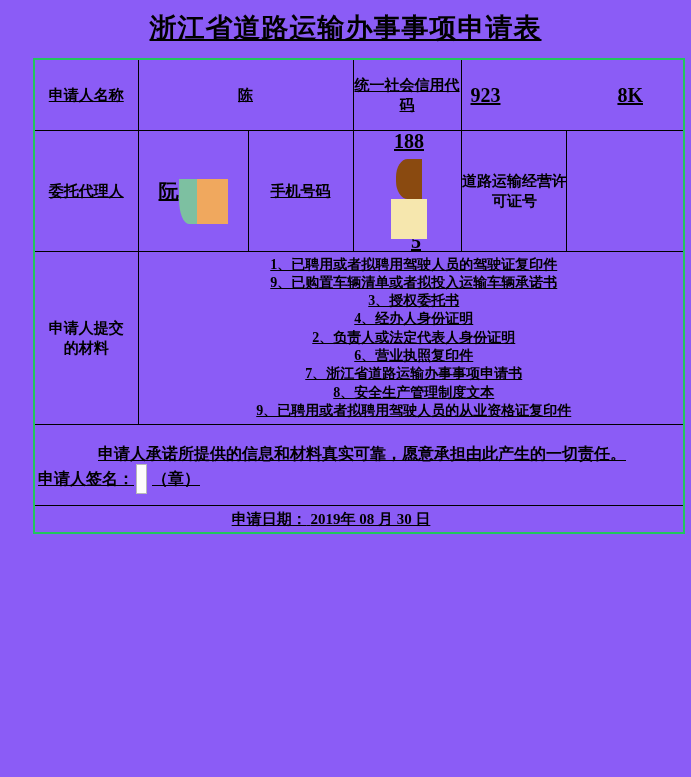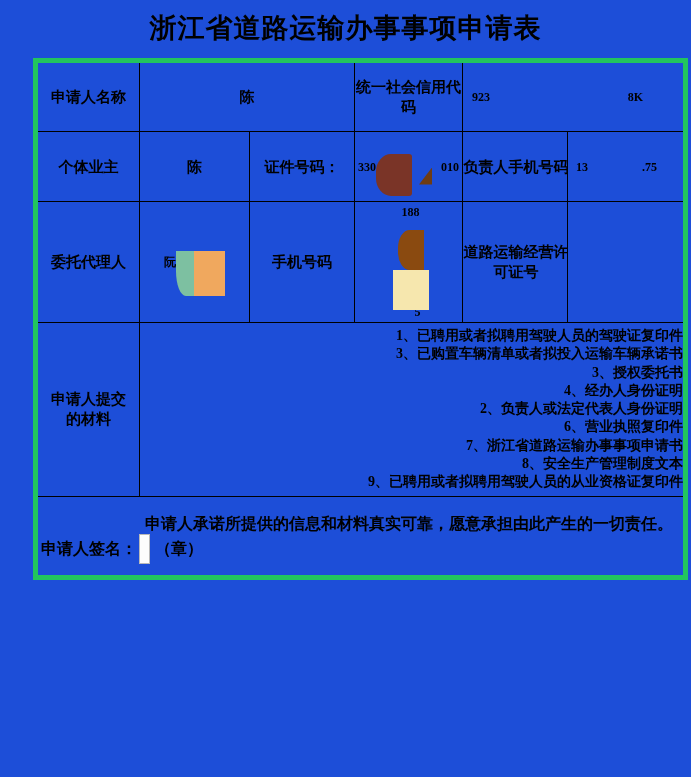--- a/index.html
+++ b/index.html
@@ -1,74 +1,75 @@
 <!DOCTYPE html>
 <html><head>
 <meta charset="utf-8">
 <style>
   html,body{margin:0;padding:0;background:#fff;}
   .page{
     position:relative;
     width:691px;height:777px;
-    background:#1d4ed8;
+    background:#8b5cf6;
     font-family:"Liberation Serif","DejaVu Serif",serif;
     font-weight:bold;color:#000;
     overflow:hidden;
+    text-decoration:underline;
   }
   .doc-title{
     padding-top:12px;
     text-align:center;
     font-size:27px;
     letter-spacing:1px;
     line-height:32px;
   }
   table.form-table{
     border-collapse:collapse;
     table-layout:fixed;
     width:650px;
     margin:14px 0 0 33px;
-    border:5px solid #22c55e;
+    border:2px solid #22c55e;
   }
   table.form-table td{
     border:1px solid #000;
     padding:0;
     vertical-align:middle;
     text-align:center;
     font-size:15px;
     line-height:20px;
     overflow:hidden;
   }
   .r1{height:71px}.r2{height:69px}.r3{height:70px}.r4{height:70px}
   .r5{height:35px}.r6{height:166px}.r7{height:70px}.r8{height:81px}.r9{height:27px}
   .thick-top td{border-top-width:2px;}
   .label-cell{padding:0 2px;}
   .label-narrow{display:inline-block;width:106px;}
   .label-materials{display:inline-block;width:78px;}
-  .val{font-size:12px;}
+  .val{font-size:20px;}
   .flexline{display:flex;align-items:center;justify-content:center;}
   .split{display:flex;align-items:center;justify-content:space-between;}
   .blk{display:inline-block;position:relative;flex:0 0 auto;}
   
   .b-paleyellow{width:19px;height:34px;background:#faf3cf;clip-path:polygon(0 0,100% 0,100% 100%);top:9px;}
   .b-bluesq{width:31px;height:33px;background:#3b76b8;top:12px;margin-left:13px;}
   .b-tan{width:43px;height:38px;background:#e9ba70;border-radius:0 0 60% 0;top:11px;margin-left:26px;}
   .b-bluesliver{width:10px;height:26px;background:#3b76b8;border-radius:0 0 95% 0;top:5px;}
   .b-maroon{width:36px;height:42px;background:#7a3427;border-radius:42% 3px 3px 42%;top:8px;}
   .b-tri{position:absolute;width:13px;height:17px;background:#6e3c14;clip-path:polygon(100% 0,100% 100%,0 100%);right:30px;bottom:3px;}
   .b-teal{width:18px;height:45px;background:#7dc0a1;border-radius:0 0 0 55%;top:11px;}
   .b-orange{width:31px;height:45px;background:#f0a85e;top:11px;}
   .b-brown{width:26px;height:40px;background:#8a4a10;border-radius:45% 0 0 45%;top:8px;}
   .b-cream{width:36px;height:40px;background:#f6e7ae;top:8px;}
   .b-blue5{width:36px;height:29px;background:#3b6db5;border-radius:0 0 50% 50%;top:7px;}
   .b-darkred{width:9px;height:21px;background:#6b2121;border-radius:0 0 85% 0;top:-1px;}
   .materials-cell{text-align:left;vertical-align:middle;}
-  .materials-list{padding:4px 0 4px 6px;font-size:14px;line-height:18.3px;text-align:right;}
+  .materials-list{padding:4px 0 4px 6px;font-size:14px;line-height:18.3px;}
   .remarks-cell{}
   .commit-cell{text-align:left;vertical-align:top;}
-  .commit-text{padding:7px 10px 0 16px;font-size:16px;text-align:right;}
+  .commit-text{padding:7px 10px 0 16px;font-size:16px;}
   .sign-line{display:flex;align-items:center;padding:0 0 0 3px;font-size:16px;}
   .sign-box{display:inline-block;width:9px;height:28px;border:1px solid #b9b9b9;background:#fdfdfd;margin:0 5px 0 2px;}
   .date-cell{text-align:right;padding-right:56px !important;font-size:15px;}
   .footer-note{margin:4px 0 0 0;font-size:14px;line-height:21px;text-align:center;}
   .footer-line1{padding:0 18px;text-align:left;padding-left:40px;}
   .footer-line2{text-align:center;}
   .pad-credit{padding:0 40px 0 9px;}
   .pad-id{padding:0 3px 0 3px;position:relative;}
   .pad-phone{padding:0 26px 0 8px;}
   .idgrp{display:flex;align-items:center;}
@@ -97,42 +98,20 @@
       <td class="label-cell">统一社会信用代码</td>
       <td colspan="2">
         <div class="split pad-credit">
           <span class="val">923</span>
           <span class="val">8K</span>
         </div>
       </td>
     </tr>
 
 
-    <tr class="r3">
-      <td class="label-cell">个体业主</td>
-      <td class="val">陈</td>
-      <td class="label-cell">证件号码：</td>
-      <td>
-        <div class="split pad-id">
-          <span class="idgrp">
-            <span class="val">330</span>
-            <span class="blk b-maroon"></span>
-          </span>
-          <span class="val">010</span>
-          <span class="b-tri"></span>
-        </div>
-      </td>
-      <td class="label-cell"><span class="label-narrow">负责人手机号码</span></td>
-      <td>
-        <div class="split pad-phone">
-          <span class="val">13</span>
-          <span class="val">.75</span>
-        </div>
-      </td>
-    </tr>
 
     <tr class="r4">
       <td class="label-cell">委托代理人</td>
       <td>
         <div class="flexline">
           <span class="val">阮</span>
           <span class="blk b-teal"></span>
           <span class="blk b-orange"></span>
         </div>
       </td>
@@ -148,21 +127,21 @@
       <td class="label-cell"><span class="label-narrow">道路运输经营许可证号</span></td>
       <td></td>
     </tr>
 
 
     <tr class="r6">
       <td class="label-cell"><span class="label-materials">申请人提交的材料</span></td>
       <td colspan="5" class="materials-cell">
         <div class="materials-list">
           <div>1、已聘用或者拟聘用驾驶人员的驾驶证复印件</div>
-          <div>3、已购置车辆清单或者拟投入运输车辆承诺书</div>
+          <div>9、已购置车辆清单或者拟投入运输车辆承诺书</div>
           <div>3、授权委托书</div>
           <div>4、经办人身份证明</div>
           <div>2、负责人或法定代表人身份证明</div>
           <div>6、营业执照复印件</div>
           <div>7、浙江省道路运输办事事项申请书</div>
           <div>8、安全生产管理制度文本</div>
           <div>9、已聘用或者拟聘用驾驶人员的从业资格证复印件</div>
         </div>
       </td>
     </tr>
@@ -172,17 +151,23 @@
       <td colspan="6" class="commit-cell">
         <div class="commit-text">申请人承诺所提供的信息和材料真实可靠，愿意承担由此产生的一切责任。</div>
         <div class="sign-line">
           <span>申请人签名：</span>
           <span class="sign-box"></span>
           <span>（章）</span>
         </div>
       </td>
     </tr>
 
+    <tr class="r9">
+      <td colspan="6" class="date-cell">
+        <span>申请日期：</span>
+        <span>2019年 08 月 30 日</span>
+      </td>
+    </tr>
   </tbody>
     </table>
 
 
 </div>
 
 </body></html>

